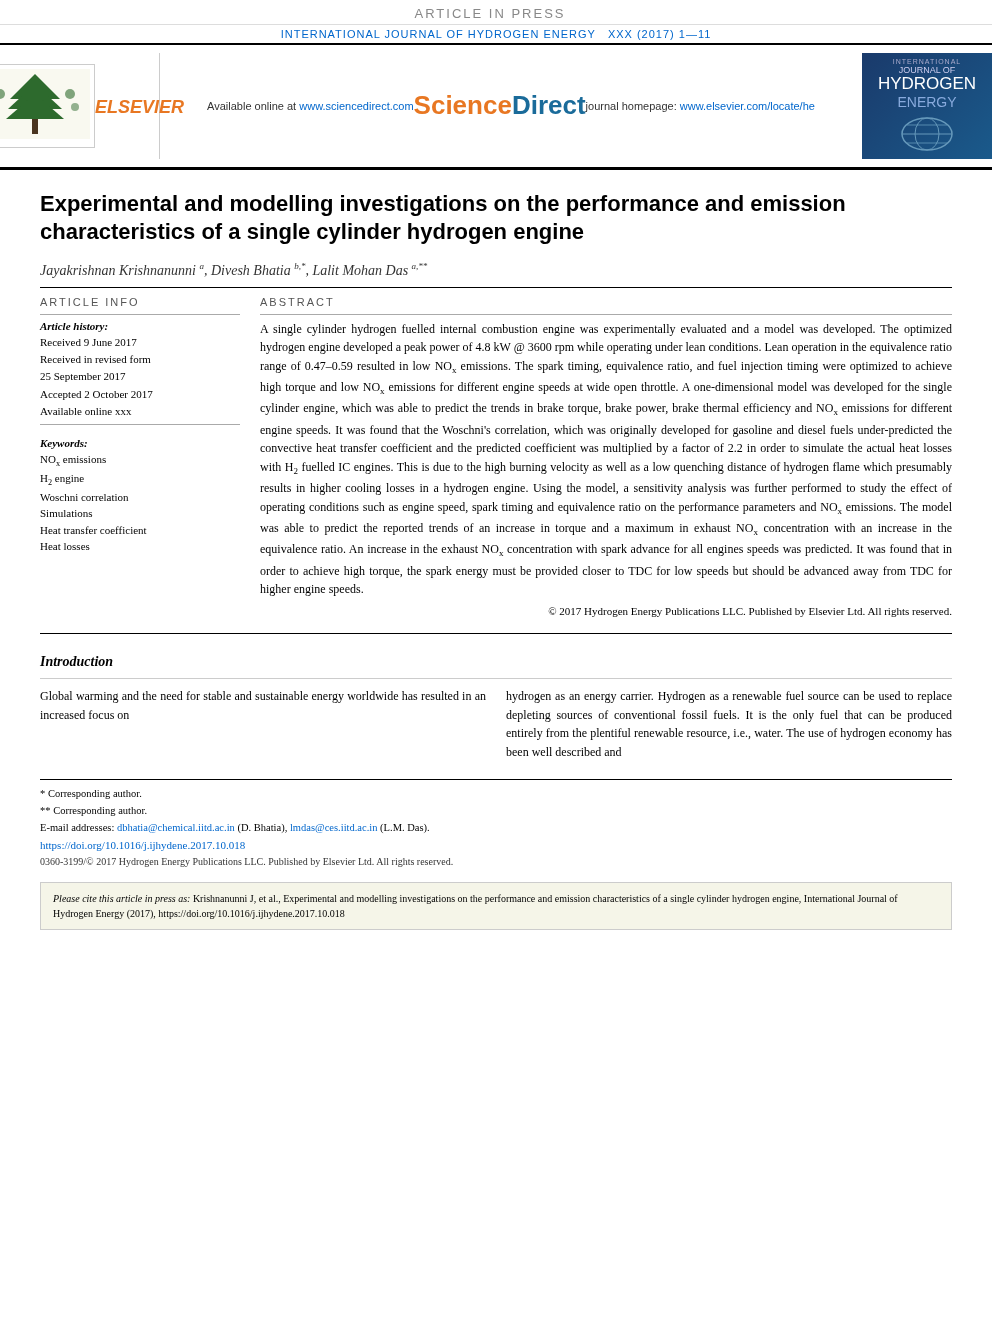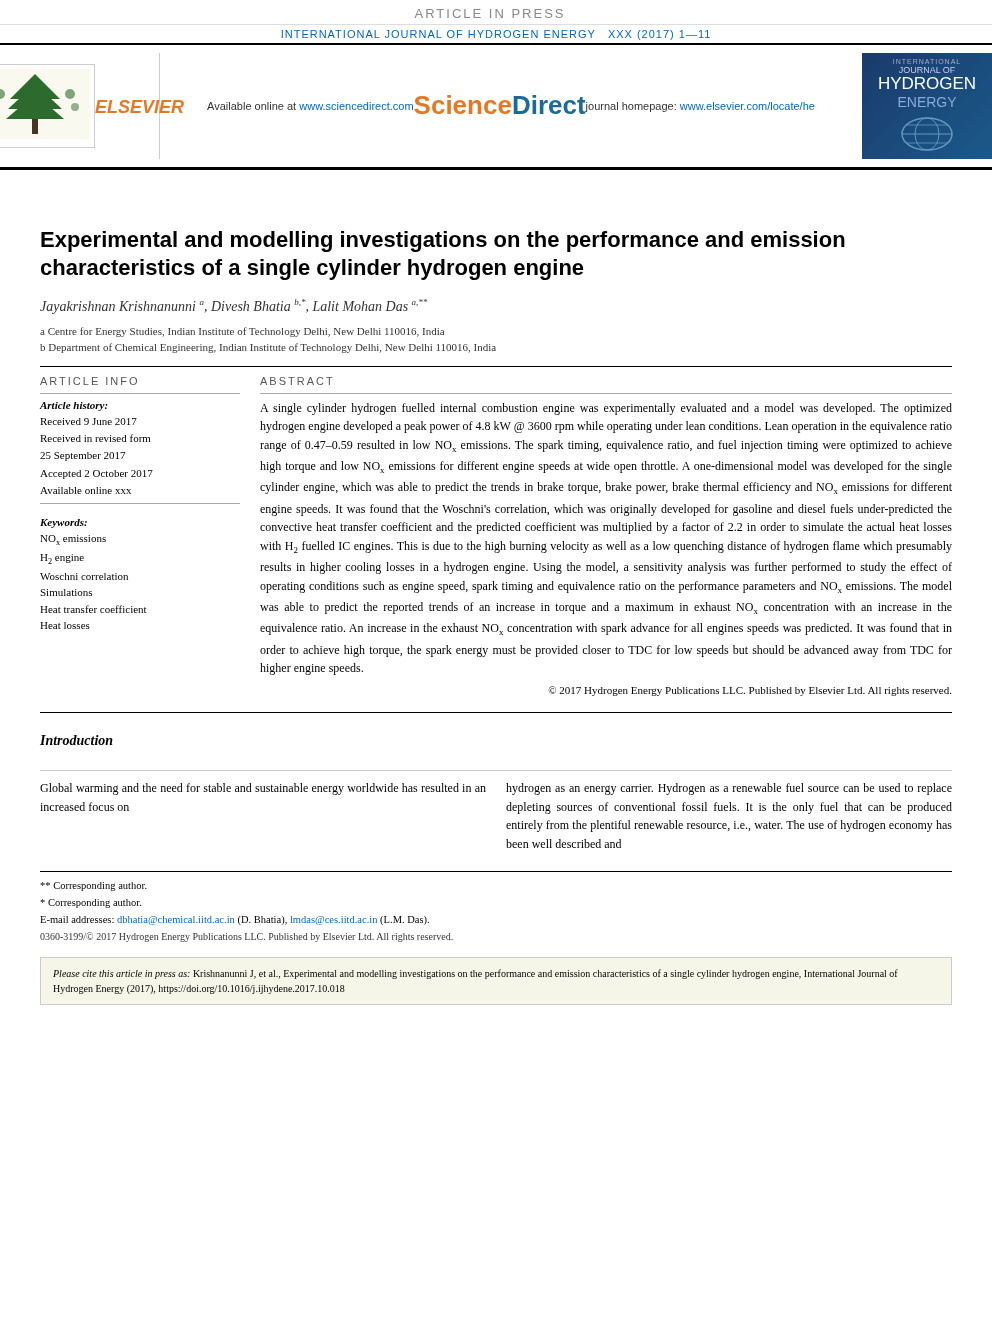--- a/index.html
+++ b/index.html
@@ -135,21 +135,20 @@
     }
     .he-globe {
       width: 60px;
       height: 40px;
       margin-top: 4px;
     }
 
     
     .main-content {
       padding: 12px 40px 10px 40px;
-      margin-top: 36px;
     }
 
     .article-title {
       font-size: 22px;
       font-weight: bold;
       font-family: Arial, sans-serif;
       line-height: 1.3;
       margin-bottom: 14px;
       margin-top: 8px;
     }
@@ -244,21 +243,21 @@
     
     .intro-section {
       margin-top: 20px;
     }
     .section-title {
       font-size: 14px;
       font-style: italic;
       font-weight: bold;
       margin-bottom: 8px;
       border-bottom: 1px solid #ccc;
-      padding-bottom: 21px;
+      padding-bottom: 8px;
     }
 
     .two-col-body {
       display: flex;
       gap: 20px;
     }
     .body-left {
       flex: 1;
     }
     .body-right {
@@ -381,24 +380,20 @@
 <div class="main-content">
 
   <div class="article-title">Experimental and modelling investigations on the performance and emission characteristics of a single cylinder hydrogen engine</div>
 
   <div class="authors-line">
     <span>Jayakrishnan Krishnanunni <sup>a</sup></span>,
     <span> Divesh Bhatia <sup>b,*</sup></span>,
     <span> Lalit Mohan Das <sup>a,**</sup></span>
   </div>
 
-  <div class="affiliations">
-    <div>a Centre for Energy Studies, Indian Institute of Technology Delhi, New Delhi 110016, India</div>
-    <div>b Department of Chemical Engineering, Indian Institute of Technology Delhi, New Delhi 110016, India</div>
-  </div>
 
   <hr class="article-divider">
 
   <div class="two-col">
 
     <div class="left-col">
       <div class="section-header">ARTICLE INFO</div>
       <hr class="divider-line">
 
       <div class="history-label">Article history:</div>
@@ -439,29 +434,32 @@
       <div class="body-left">
         <p class="body-text">Global warming and the need for stable and sustainable energy worldwide has resulted in an increased focus on</p>
       </div>
       <div class="body-right">
         <p class="body-text">hydrogen as an energy carrier. Hydrogen as a renewable fuel source can be used to replace depleting sources of conventional fossil fuels. It is the only fuel that can be produced entirely from the plentiful renewable resource, i.e., water. The use of hydrogen economy has been well described and</p>
       </div>
     </div>
   </div>
 
   <div class="footnotes">
+    <div><span>* Corresponding author.</span></div>
     <div><span>** Corresponding author.</span></div>
-    <div><span>* Corresponding author.</span></div>
     <div>
       <span>E-mail addresses:</span>
       <a>dbhatia@chemical.iitd.ac.in</a>
       <span>(D. Bhatia),</span>
       <a>lmdas@ces.iitd.ac.in</a>
       <span>(L.M. Das).</span>
     </div>
+    <div class="doi-line">
+      <a>https://doi.org/10.1016/j.ijhydene.2017.10.018</a>
+    </div>
     <div class="issn-line">0360-3199/© 2017 Hydrogen Energy Publications LLC. Published by Elsevier Ltd. All rights reserved.</div>
   </div>
 
   <div class="citation-box">
     <span class="citation-label">Please cite this article in press as:</span>
     <span>Krishnanunni J, et al., Experimental and modelling investigations on the performance and emission characteristics of a single cylinder hydrogen engine, International Journal of Hydrogen Energy (2017), https://doi.org/10.1016/j.ijhydene.2017.10.018</span>
   </div>
 
 </div>
 

